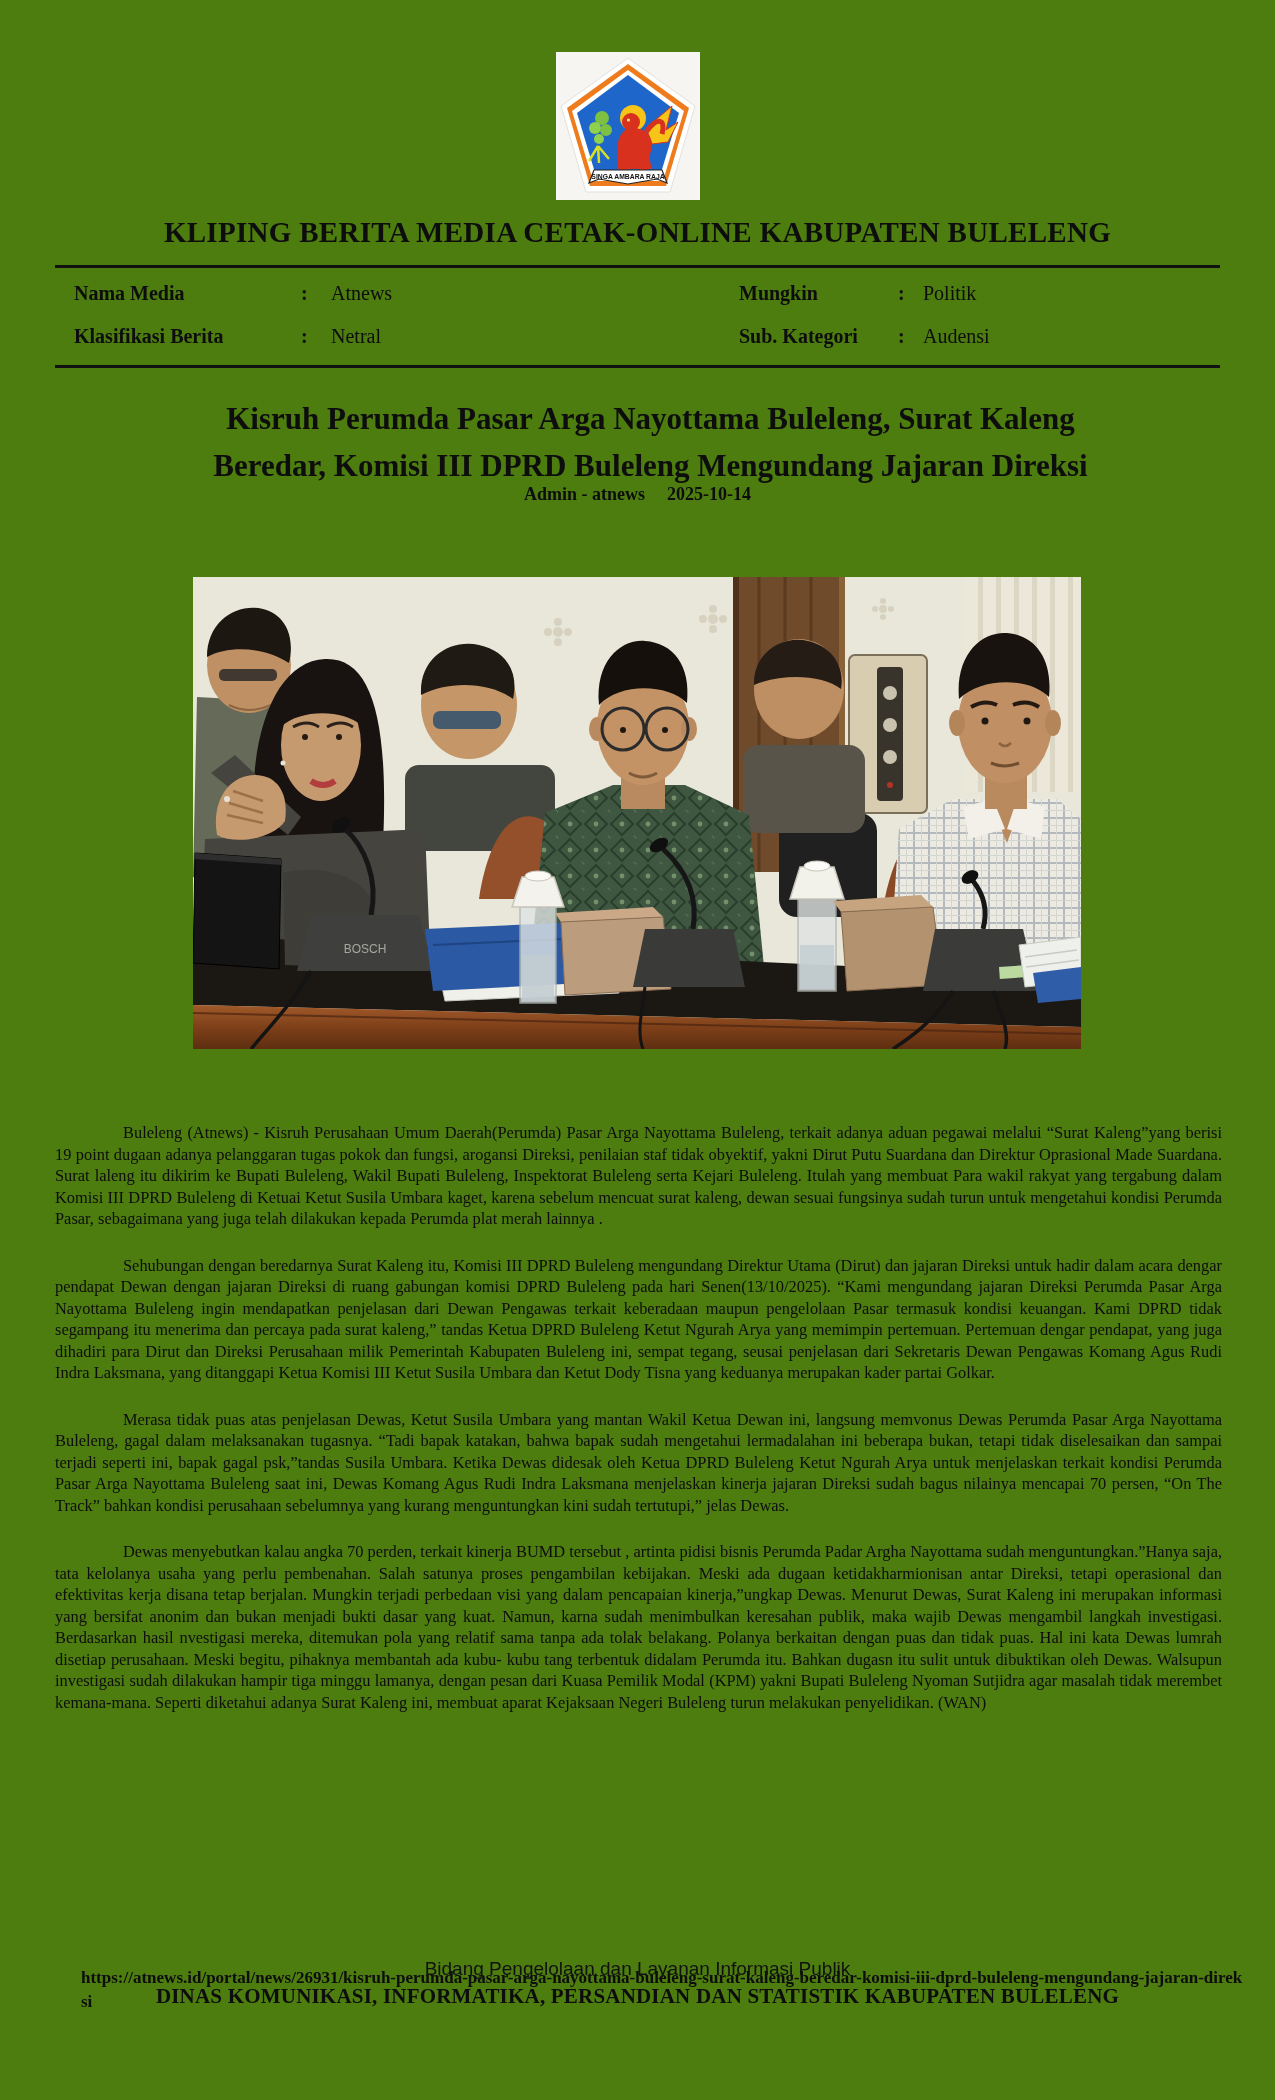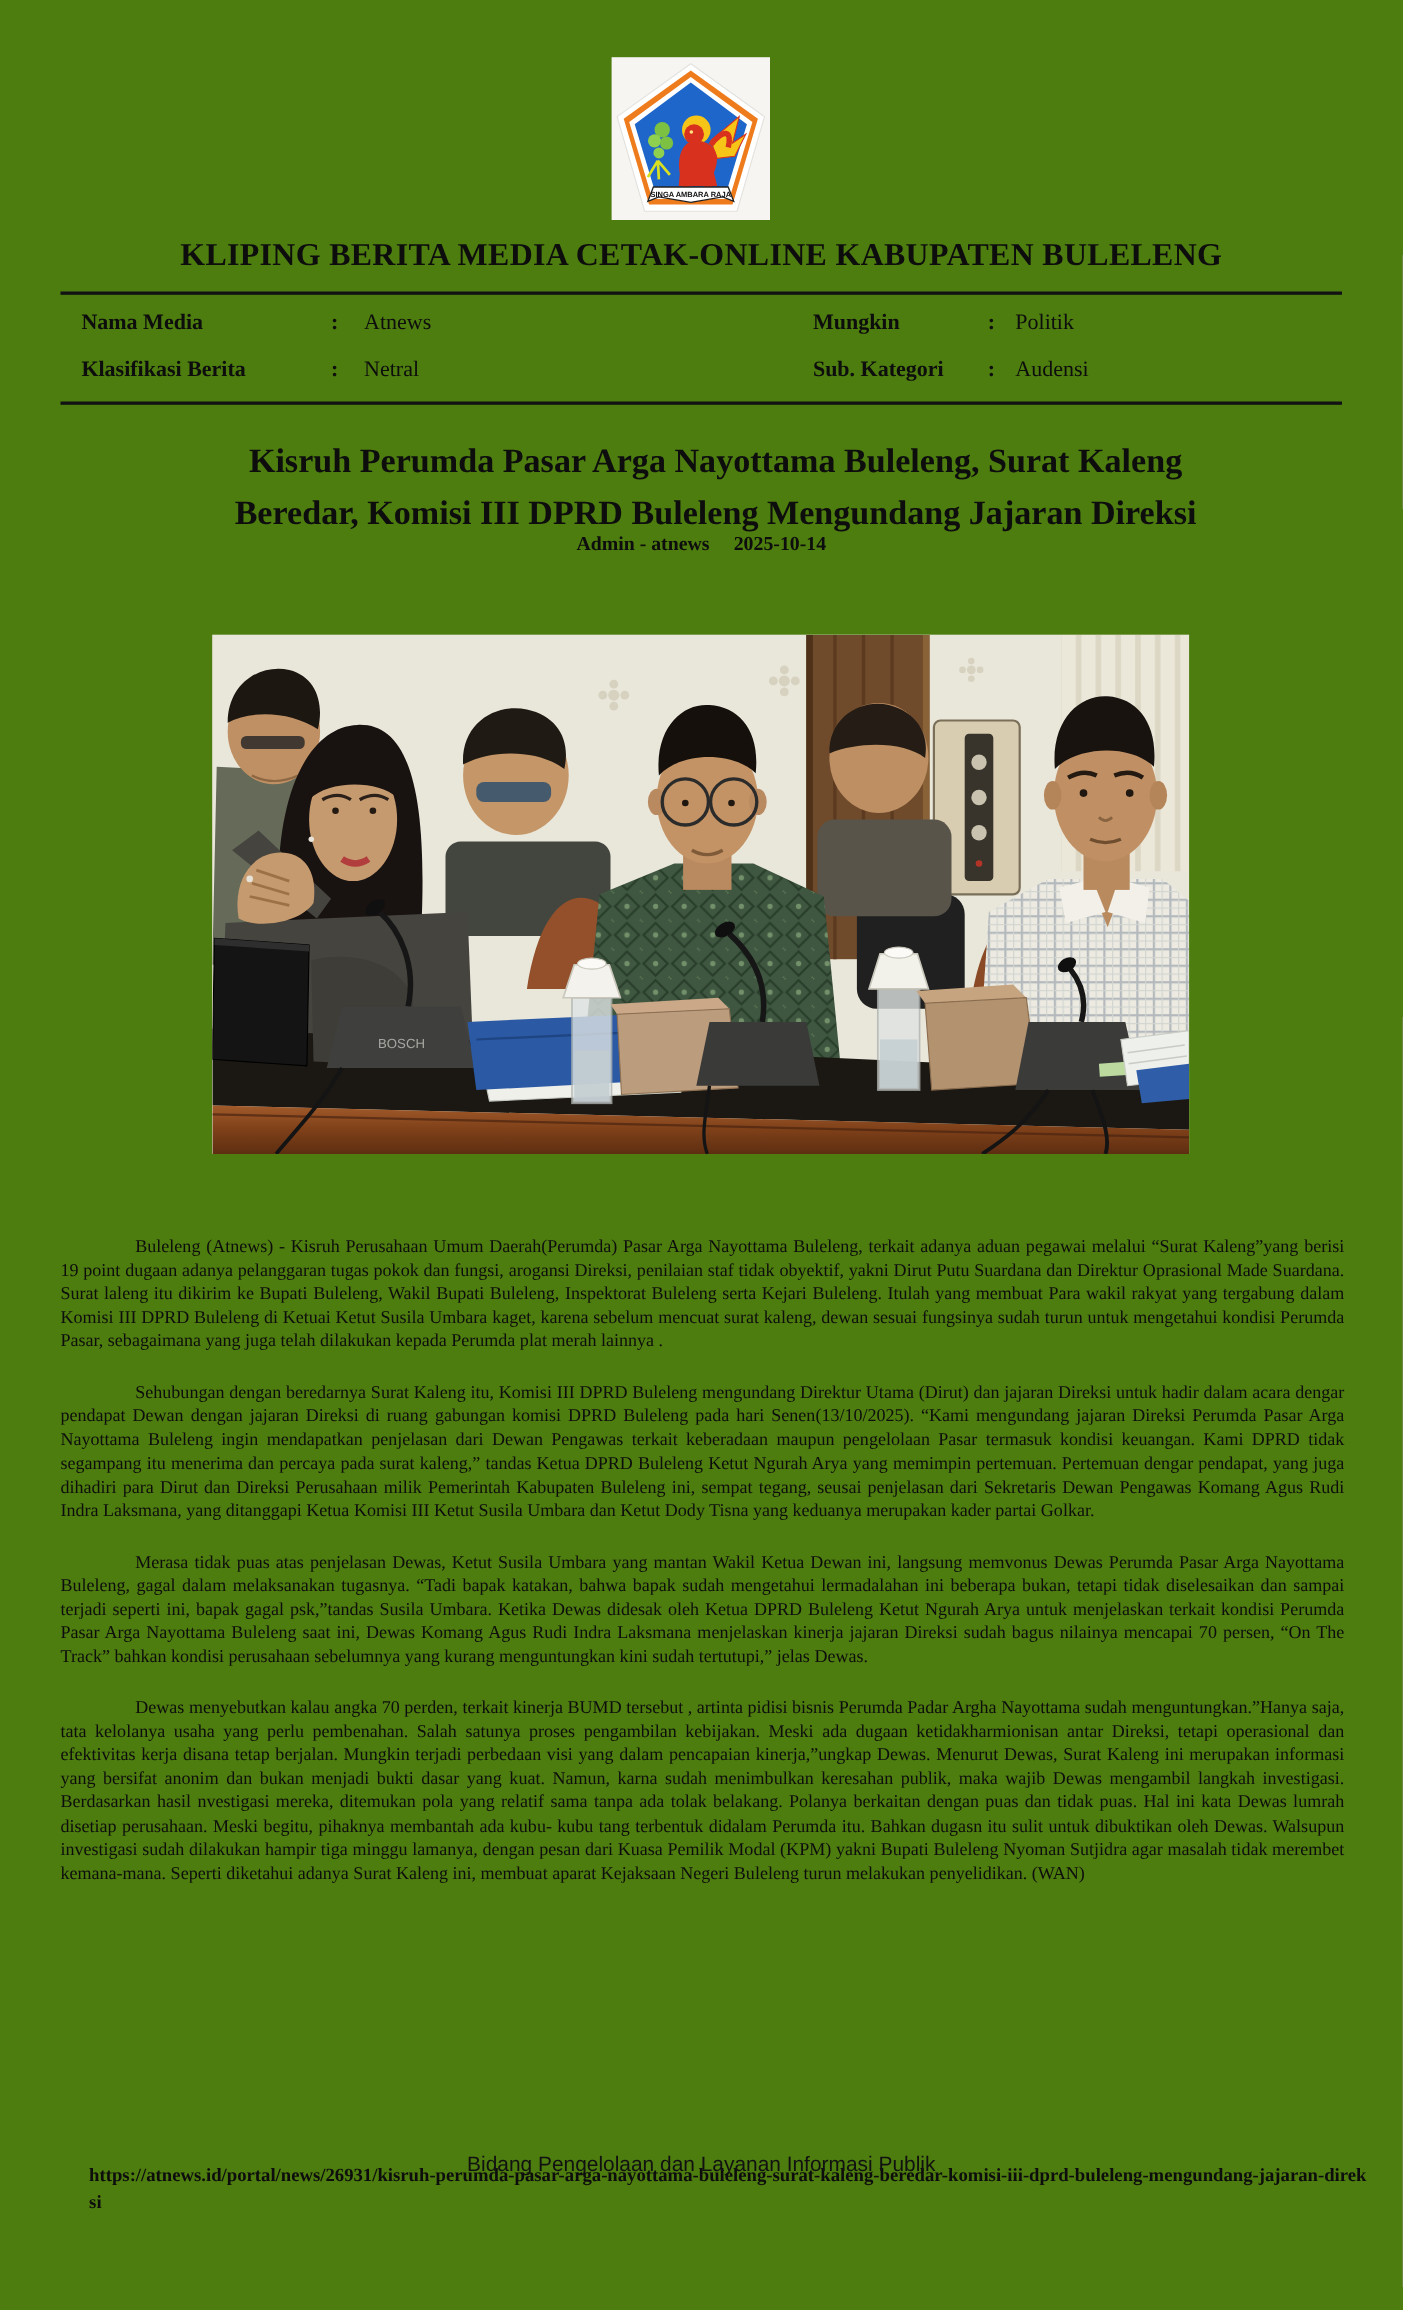--- a/index.html
+++ b/index.html
@@ -340,14 +340,15 @@
   <div class="body-text">
     <p>Buleleng (Atnews) - Kisruh Perusahaan Umum Daerah(Perumda) Pasar Arga Nayottama Buleleng, terkait adanya aduan pegawai melalui “Surat Kaleng”yang berisi 19 point dugaan adanya pelanggaran tugas pokok dan fungsi,  arogansi Direksi, penilaian staf tidak obyektif, yakni Dirut Putu Suardana dan Direktur Oprasional Made Suardana. Surat laleng itu dikirim ke Bupati Buleleng, Wakil Bupati Buleleng, Inspektorat Buleleng serta Kejari Buleleng. Itulah yang membuat Para wakil rakyat yang tergabung dalam Komisi III DPRD Buleleng di Ketuai Ketut Susila Umbara kaget, karena sebelum mencuat surat kaleng, dewan  sesuai fungsinya sudah turun untuk mengetahui kondisi Perumda Pasar, sebagaimana yang juga telah dilakukan kepada Perumda plat merah lainnya .</p>
     <p>Sehubungan dengan beredarnya Surat Kaleng itu, Komisi III DPRD Buleleng  mengundang Direktur Utama (Dirut) dan jajaran Direksi untuk hadir dalam acara dengar pendapat Dewan dengan jajaran Direksi di ruang gabungan komisi DPRD Buleleng  pada hari Senen(13/10/2025). “Kami mengundang jajaran Direksi Perumda Pasar Arga Nayottama Buleleng  ingin mendapatkan penjelasan dari Dewan Pengawas terkait keberadaan maupun pengelolaan Pasar termasuk kondisi keuangan. Kami DPRD tidak segampang itu menerima dan percaya pada surat kaleng,” tandas Ketua DPRD Buleleng Ketut Ngurah Arya yang memimpin pertemuan. Pertemuan dengar pendapat, yang juga dihadiri para Dirut dan Direksi Perusahaan milik Pemerintah Kabupaten Buleleng ini, sempat tegang, seusai penjelasan dari Sekretaris Dewan Pengawas Komang Agus Rudi Indra Laksmana, yang ditanggapi Ketua Komisi III Ketut Susila Umbara dan Ketut Dody Tisna yang keduanya merupakan kader partai Golkar.</p>
     <p>Merasa tidak puas atas penjelasan Dewas, Ketut Susila Umbara yang mantan Wakil Ketua Dewan ini, langsung memvonus Dewas Perumda Pasar Arga Nayottama Buleleng, gagal dalam melaksanakan tugasnya. “Tadi bapak katakan, bahwa bapak sudah mengetahui lermadalahan ini beberapa bukan, tetapi tidak diselesaikan dan sampai terjadi seperti ini, bapak  gagal psk,”tandas Susila Umbara. Ketika Dewas didesak oleh Ketua DPRD Buleleng Ketut Ngurah Arya untuk menjelaskan terkait kondisi Perumda Pasar Arga Nayottama Buleleng saat ini, Dewas Komang Agus Rudi Indra Laksmana menjelaskan kinerja jajaran Direksi sudah  bagus nilainya mencapai 70 persen, “On The Track” bahkan kondisi perusahaan sebelumnya yang kurang menguntungkan kini sudah tertutupi,” jelas Dewas.</p>
     <p>Dewas menyebutkan kalau angka 70 perden, terkait kinerja BUMD tersebut , artinta pidisi bisnis Perumda Padar Argha Nayottama sudah menguntungkan.”Hanya saja, tata kelolanya usaha yang perlu pembenahan. Salah satunya proses pengambilan kebijakan. Meski ada dugaan ketidakharmionisan antar Direksi, tetapi operasional dan efektivitas kerja disana tetap berjalan. Mungkin terjadi perbedaan visi yang dalam pencapaian kinerja,”ungkap Dewas. Menurut Dewas, Surat Kaleng ini merupakan informasi yang bersifat anonim dan bukan menjadi bukti dasar yang kuat. Namun, karna sudah menimbulkan keresahan publik, maka wajib Dewas mengambil langkah investigasi. Berdasarkan hasil nvestigasi mereka, ditemukan pola yang relatif sama tanpa ada tolak belakang. Polanya berkaitan dengan puas dan tidak puas. Hal ini kata Dewas lumrah disetiap perusahaan. Meski begitu, pihaknya membantah ada kubu- kubu tang terbentuk didalam Perumda itu. Bahkan dugasn itu sulit untuk dibuktikan oleh Dewas. Walsupun investigasi sudah dilakukan hampir tiga minggu lamanya, dengan pesan dari Kuasa Pemilik Modal (KPM) yakni Bupati Buleleng Nyoman Sutjidra agar masalah tidak merembet kemana-mana. Seperti diketahui adanya Surat Kaleng ini, membuat aparat Kejaksaan Negeri Buleleng turun melakukan penyelidikan. (WAN)</p>
   </div>
 
   <div class="source-url">https://atnews.id/portal/news/26931/kisruh-perumda-pasar-arga-nayottama-buleleng-surat-kaleng-beredar-komisi-iii-dprd-buleleng-mengundang-jajaran-direksi</div>
 
   <div class="footer-1">Bidang Pengelolaan dan Layanan Informasi Publik</div>
+  <div class="footer-2">DINAS KOMUNIKASI, INFORMATIKA, PERSANDIAN DAN STATISTIK KABUPATEN BULELENG</div>
 
 </div>
 
 </body></html>

